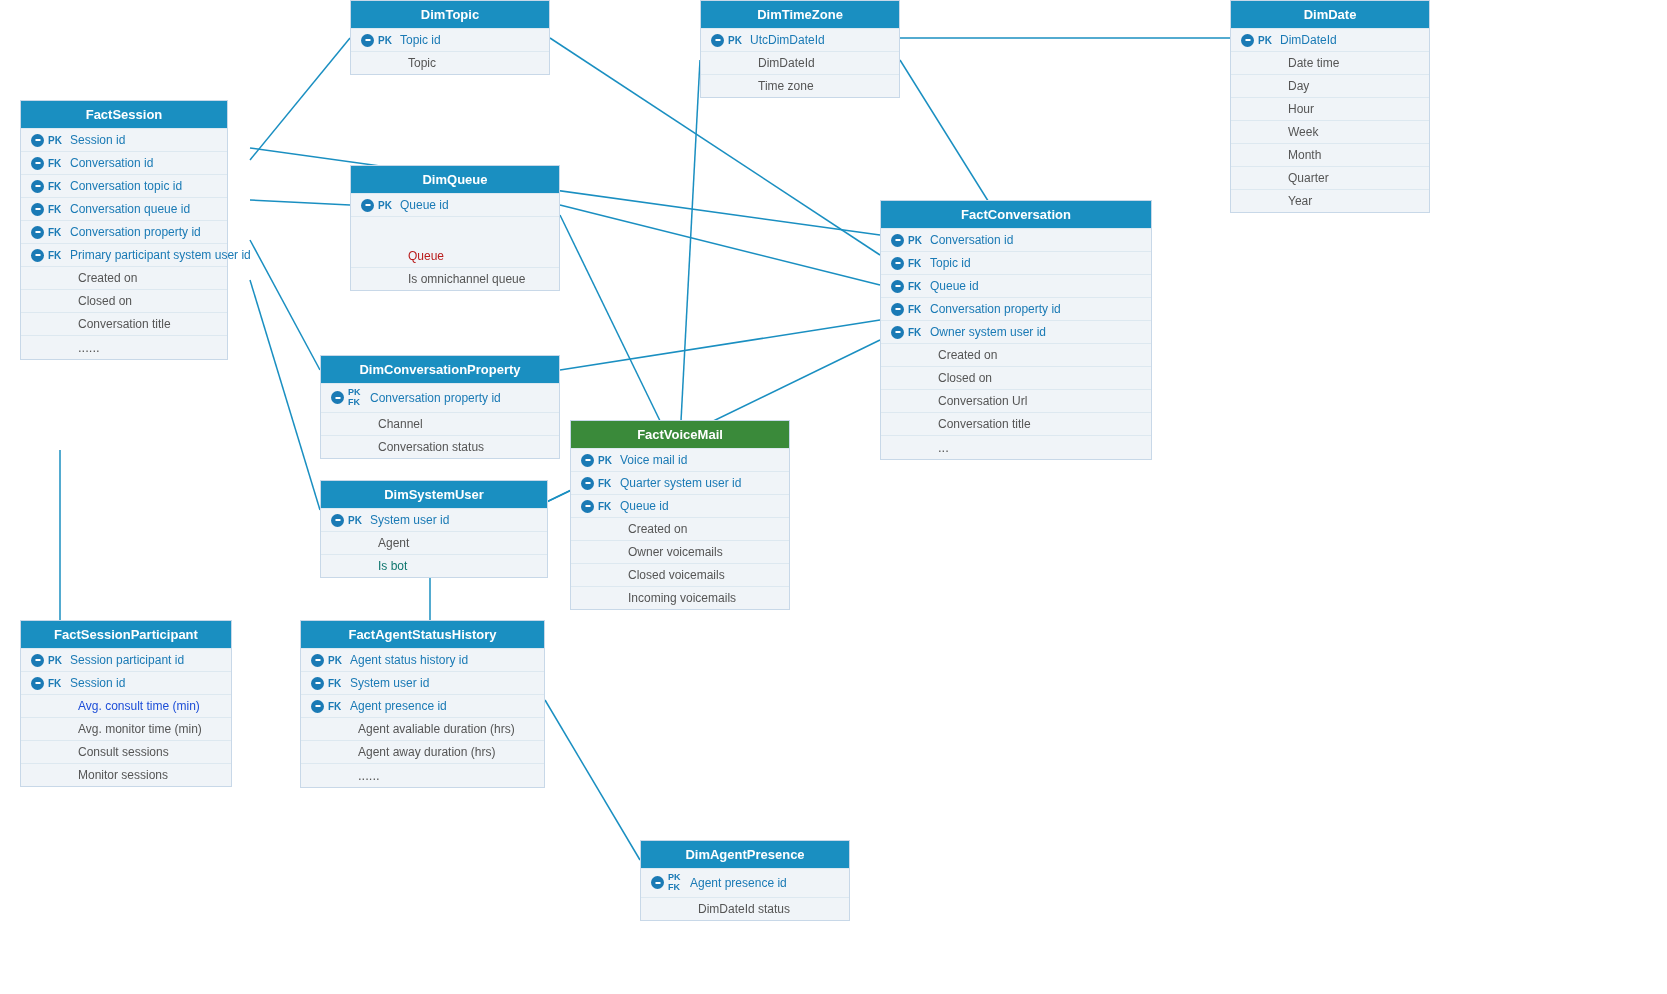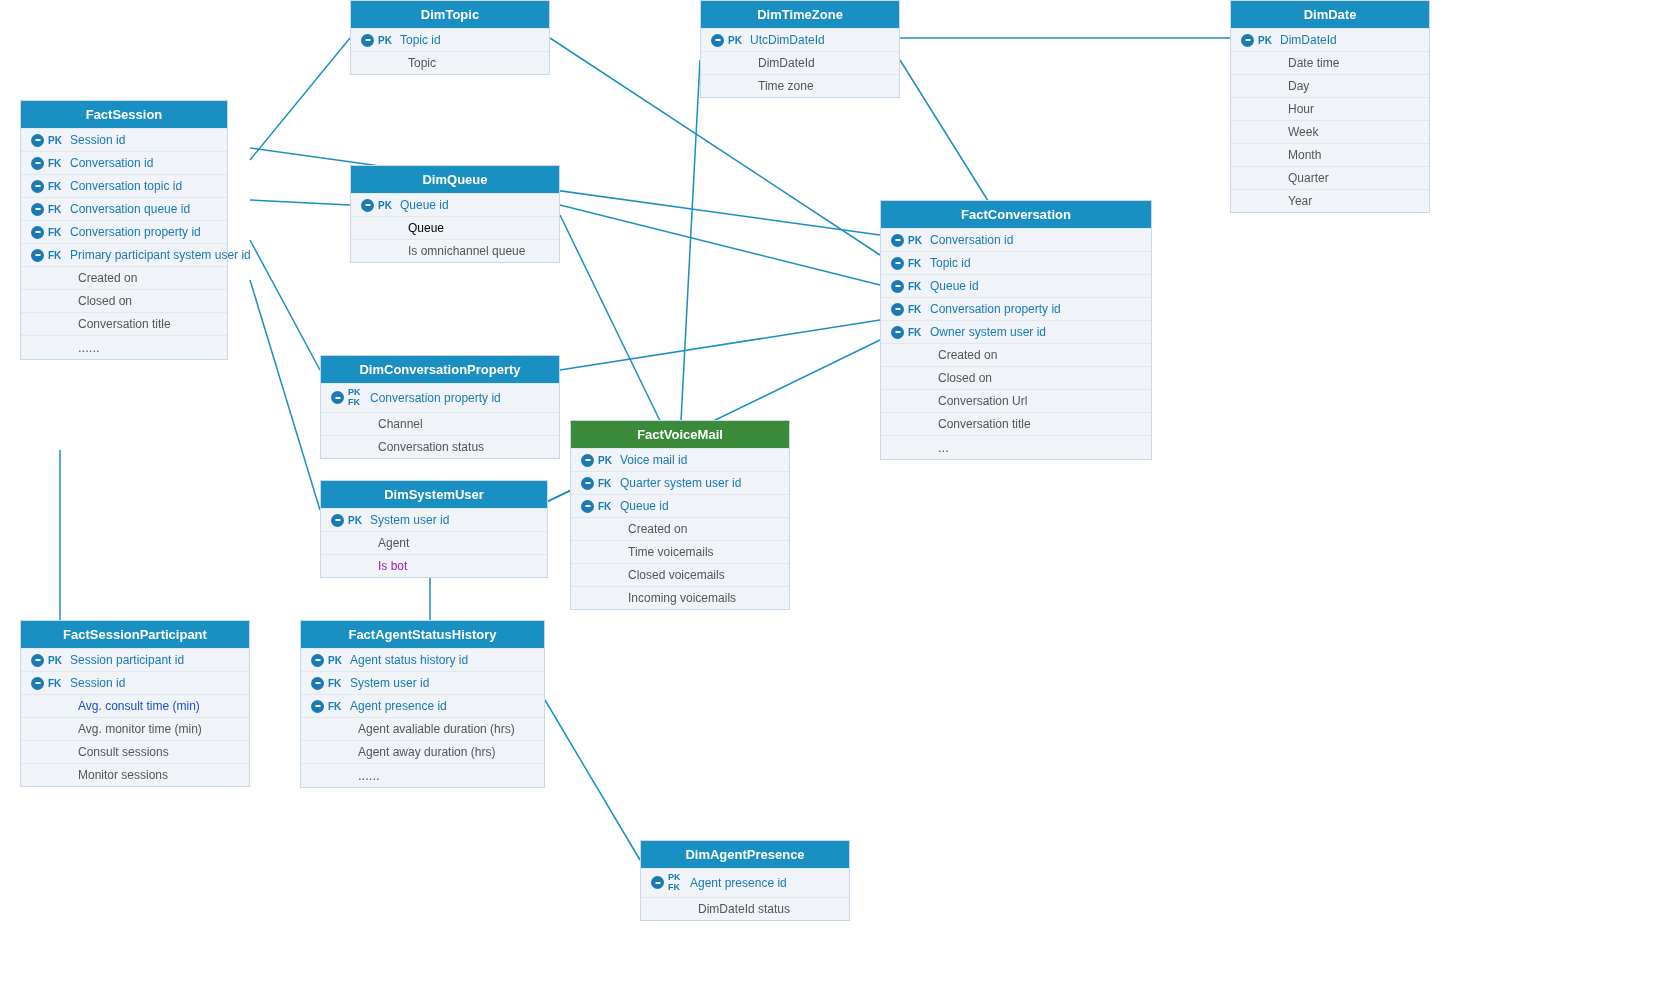--- a/index.html
+++ b/index.html
@@ -178,21 +178,21 @@
             <span style="width: 22px; display: inline-block;"></span>
             <span style="color: rgb(85, 85, 85);">Conversation title</span>
           </div>
           <div class="db-row separator">
             <span style="width: 17px; display: inline-block;"></span>
             <span style="width: 22px; display: inline-block;"></span>
             <span style="color: rgb(85, 85, 85);">......</span>
           </div>
         </div>
       </div>
-      <div class="db-table" style="left: 20px; top: 620px; width: 230px;">
+      <div class="db-table" style="left: 20px; top: 620px; width: 212px;">
         <div class="db-table-header">FactSessionParticipant</div>
         <div class="db-table-body">
           <div class="db-row">
             <span class="key-icon"></span>
             <span class="badge">PK</span>
             <span>Session participant id</span>
           </div>
           <div class="db-row">
             <span class="key-icon"></span>
             <span class="badge">FK</span>
@@ -274,21 +274,21 @@
         <div class="db-table-header">DimQueue</div>
         <div class="db-table-body">
           <div class="db-row">
             <span class="key-icon"></span>
             <span class="badge">PK</span>
             <span>Queue id</span>
           </div>
           <div class="db-row">
             <span style="width: 17px; display: inline-block;"></span>
             <span style="width: 22px; display: inline-block;"></span>
-            <span style="color: #000000;">Queue</span>
+            <span style="color: #b91c1c; margin-top: 28px;">Queue</span>
           </div>
           <div class="db-row">
             <span style="width: 17px; display: inline-block;"></span>
             <span style="width: 22px; display: inline-block;"></span>
             <span style="color: rgb(85, 85, 85);">Is omnichannel queue</span>
           </div>
         </div>
       </div>
       <div class="db-table" style="left: 320px; top: 340px; width: 240px; margin-top: 15px;">
         <div class="db-table-header">DimConversationProperty</div>
@@ -320,21 +320,21 @@
             <span>System user id</span>
           </div>
           <div class="db-row">
             <span style="width: 17px; display: inline-block;"></span>
             <span style="width: 22px; display: inline-block;"></span>
             <span style="color: rgb(85, 85, 85);">Agent</span>
           </div>
           <div class="db-row">
             <span style="width: 17px; display: inline-block;"></span>
             <span style="width: 22px; display: inline-block;"></span>
-            <span style="color: #a21caf;">Is bot</span>
+            <span style="color: #0f766e;">Is bot</span>
           </div>
         </div>
       </div>
       <div class="db-table" style="left: 640px; top: 840px; width: 210px;">
         <div class="db-table-header">DimAgentPresence</div>
         <div class="db-table-body">
           <div class="db-row">
             <span class="key-icon"></span>
             <span class="badge" style="line-height: 1.1; font-size: 9px; white-space: pre;">PK
 FK</span>
@@ -366,21 +366,21 @@
             <span>Queue id</span>
           </div>
           <div class="db-row">
             <span style="width: 17px; display: inline-block;"></span>
             <span style="width: 22px; display: inline-block;"></span>
             <span style="color: rgb(85, 85, 85);">Created on</span>
           </div>
           <div class="db-row">
             <span style="width: 17px; display: inline-block;"></span>
             <span style="width: 22px; display: inline-block;"></span>
-            <span style="color: rgb(85, 85, 85);">Time voicemails</span>
+            <span style="color: rgb(85, 85, 85);">Owner voicemails</span>
           </div>
           <div class="db-row">
             <span style="width: 17px; display: inline-block;"></span>
             <span style="width: 22px; display: inline-block;"></span>
             <span style="color: rgb(85, 85, 85);">Closed voicemails</span>
           </div>
           <div class="db-row">
             <span style="width: 17px; display: inline-block;"></span>
             <span style="width: 22px; display: inline-block;"></span>
             <span style="color: rgb(85, 85, 85);">Incoming voicemails</span>

